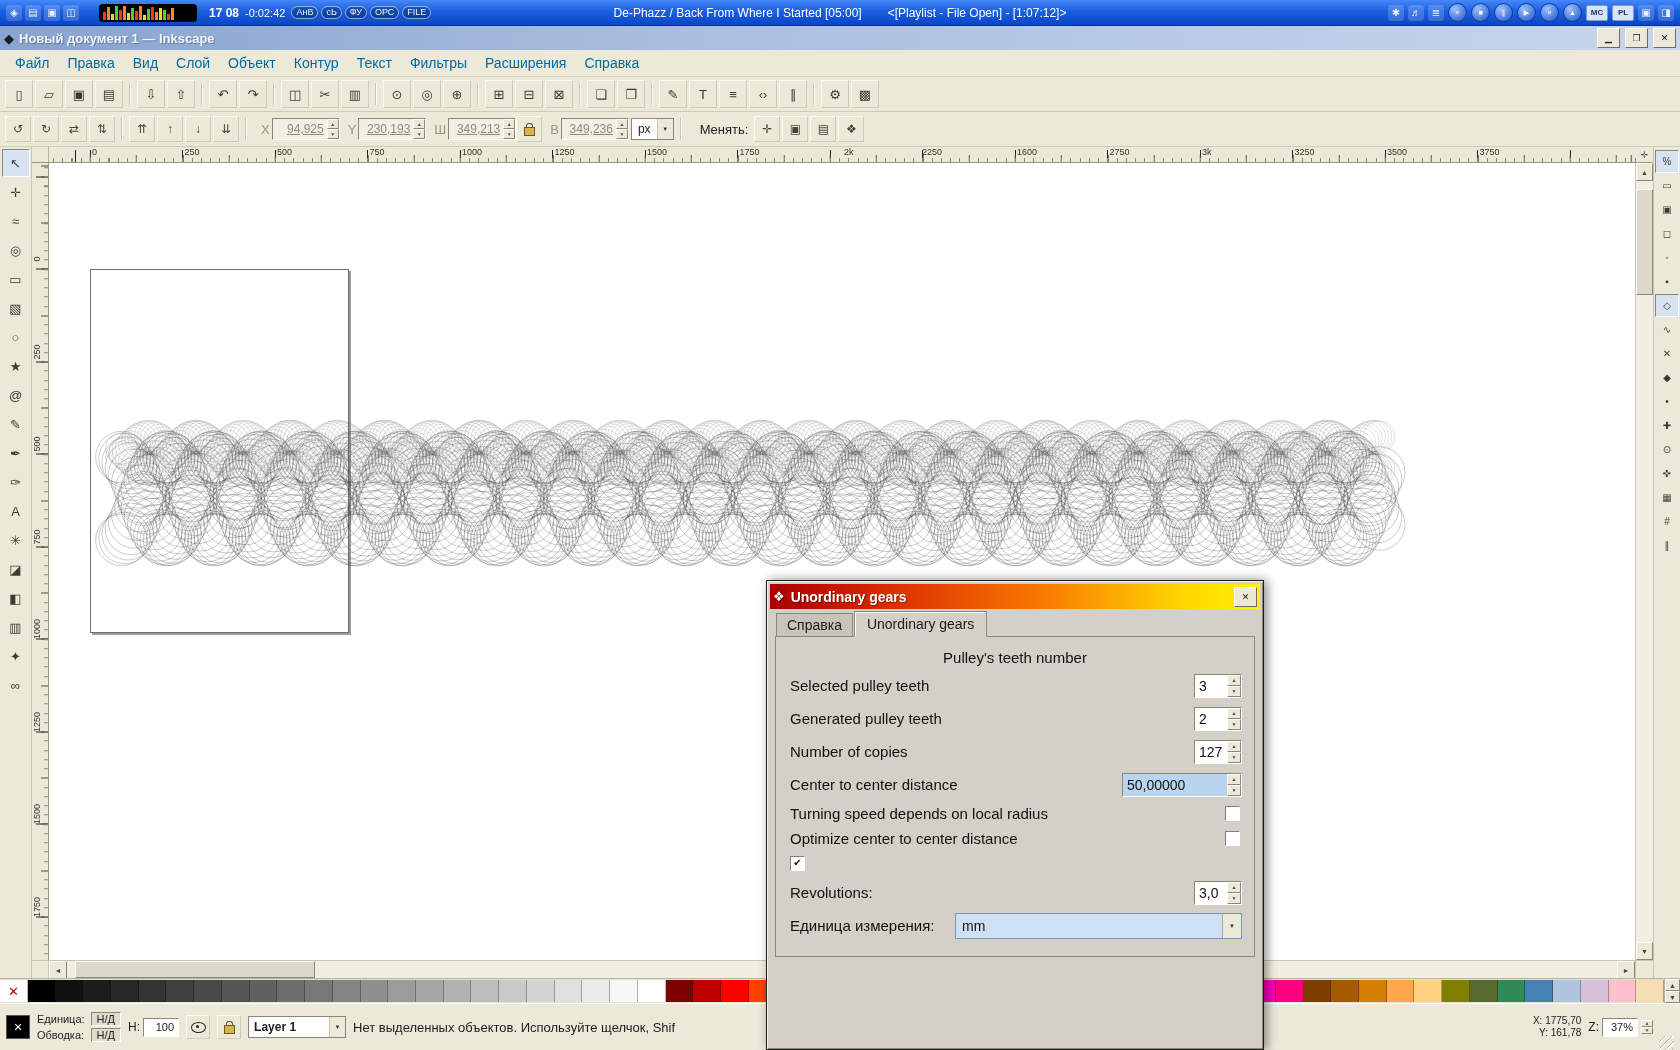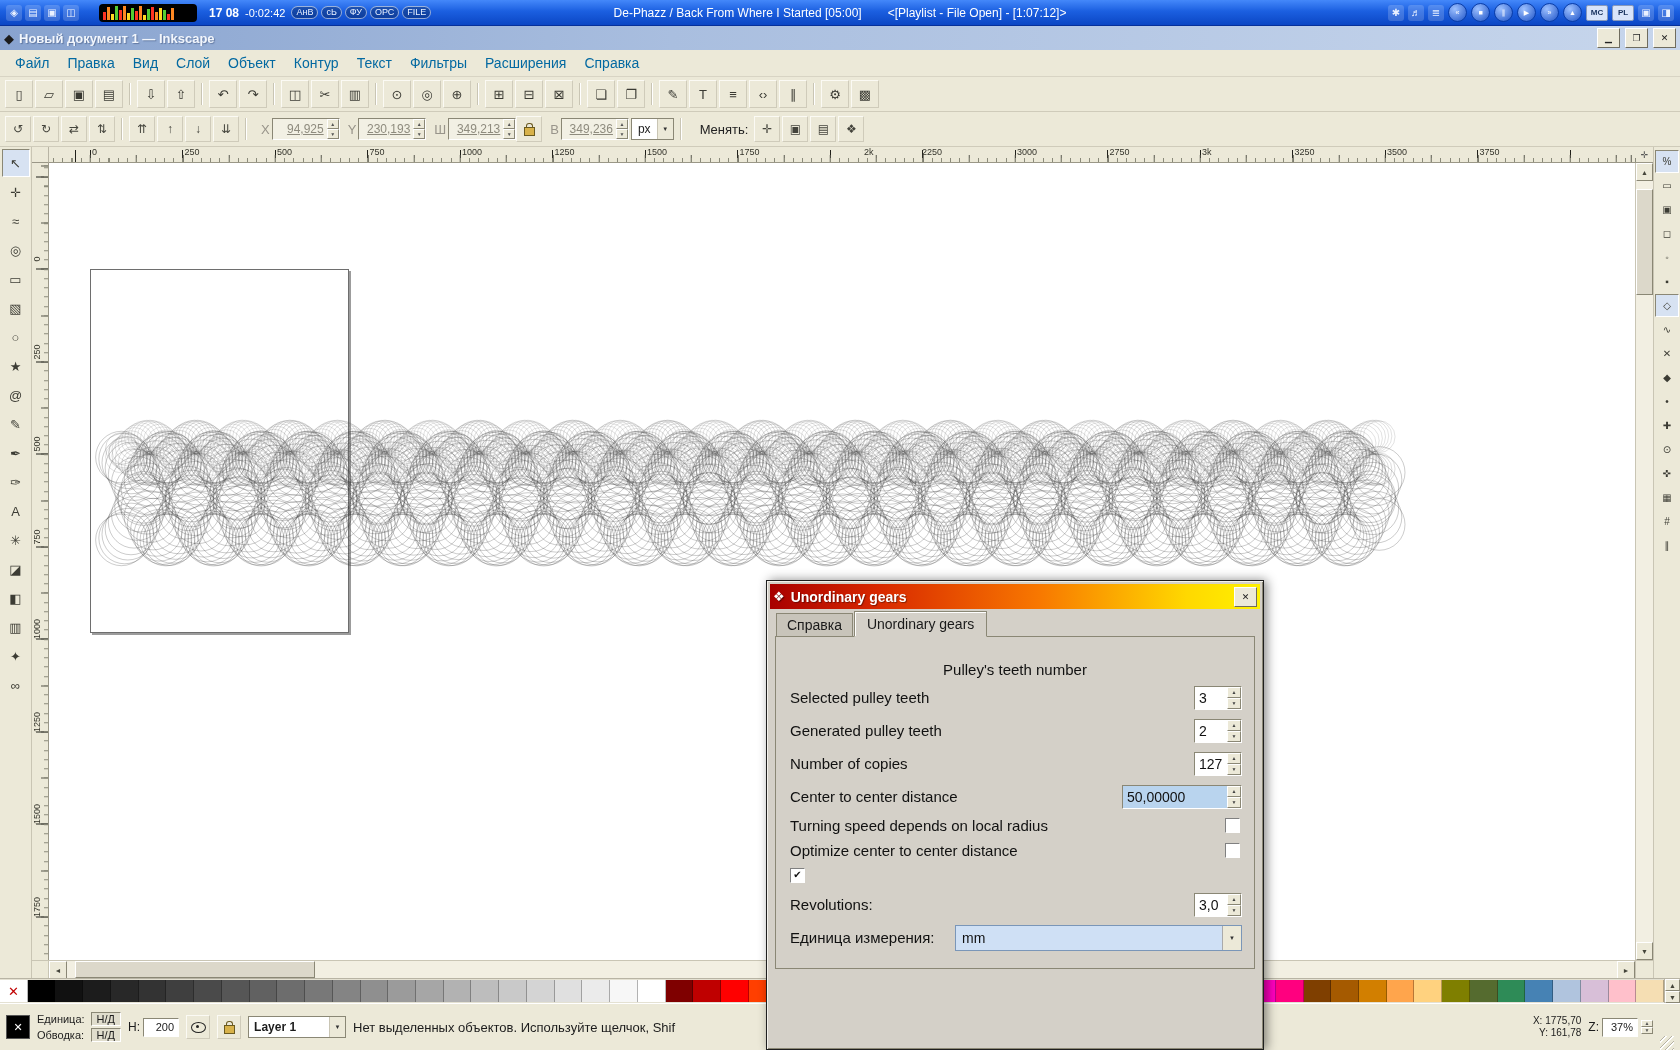--- a/index.html
+++ b/index.html
@@ -169,21 +169,21 @@
   #dialog-icon{font-size:13px;color:#fff;text-shadow:1px 1px 1px rgba(0,0,0,.5);}
   #dialog-title{flex:1;color:#fff;font-weight:bold;font-size:14px;text-shadow:1px 1px 1px rgba(0,0,0,.4);
     white-space:nowrap;}
   #dialog-tabs{display:flex;align-items:flex-end;padding:6px 6px 0;height:27px;box-sizing:border-box;}
   .tab{padding:3px 10px;font-size:14px;color:#1a1a1a;background:#c8c4ba;border:1px solid #8a8775;margin-right:1px;
     position:relative;top:1px;}
   .tab.active{background:#d4d0c8;border-bottom-color:#d4d0c8;box-shadow:inset 1px 1px 0 #fff;top:1px;
     padding:4px 12px;z-index:2;}
   #dialog-content{margin:0 5px;border:1px solid #8a8775;background:#d4d0c8;padding:4px 0 14px;position:relative;}
   #dialog-bottom{flex:1;}
-  .dlg-header{height:24px;margin-top:16px;display:flex;align-items:center;justify-content:center;font-size:15px;color:#111;}
+  .dlg-header{height:24px;margin-top:4px;display:flex;align-items:center;justify-content:center;font-size:15px;color:#111;}
   .dlg-row{display:flex;align-items:center;height:33px;padding:0 12px 0 14px;font-size:15px;color:#111;}
   .dlg-row.check{height:25px;}
   .dlg-label{flex:1;white-space:nowrap;overflow:hidden;}
   .dlg-spin{display:flex;align-items:stretch;height:22px;border:1px solid;border-color:#8a8775 #fff #fff #8a8775;
     background:#fff;}
   .dlg-spin-val{min-width:24px;padding:0 4px;font-size:14px;display:flex;align-items:center;}
   .dlg-spinners{width:14px;display:flex;flex-direction:column;}
   .dlg-spinners div{flex:1;font-size:5px;line-height:5px;display:flex;align-items:center;justify-content:center;
     background:#ece9d8;border:1px solid;border-color:#fff #8a8775 #8a8775 #fff;color:#444;}
   .dlg-check{width:13px;height:13px;border:1px solid;border-color:#808080 #fff #fff #808080;background:#fff;
@@ -407,23 +407,23 @@
         <div id="ruler-corner"></div>
         <div id="top-ruler">
             <div class="ruler-label" style="left: 43px;">0</div>
             <div class="ruler-label" style="left: 135.5px;">250</div>
             <div class="ruler-label" style="left: 228px;">500</div>
             <div class="ruler-label" style="left: 320.5px;">750</div>
             <div class="ruler-label" style="left: 413px;">1000</div>
             <div class="ruler-label" style="left: 505.5px;">1250</div>
             <div class="ruler-label" style="left: 598px;">1500</div>
             <div class="ruler-label" style="left: 690.5px;">1750</div>
-            <div class="ruler-label" style="left: 815px;">2k</div>
+            <div class="ruler-label" style="left: 795px;">2k</div>
             <div class="ruler-label" style="left: 873px;">2250</div>
-            <div class="ruler-label" style="left: 968px;">3000</div>
+            <div class="ruler-label" style="left: 968px;">1600</div>
             <div class="ruler-label" style="left: 1060.5px;">2750</div>
             <div class="ruler-label" style="left: 1153px;">3k</div>
             <div class="ruler-label" style="left: 1245.5px;">3250</div>
             <div class="ruler-label" style="left: 1338px;">3500</div>
             <div class="ruler-label" style="left: 1430.5px;">3750</div>
           </div>
         <div id="ruler-corner-right">✛</div>
       </div>
       <div id="canvas-row">
         <div id="left-ruler">
@@ -2144,21 +2144,21 @@
     <div id="fs-swatch">✕</div>
     <div id="fill-stroke">
       <span>Единица:</span>
       <span class="fs-val">Н/Д</span>
       <span>Обводка:</span>
       <span class="fs-val">Н/Д</span>
     </div>
     <div id="opacity-block">
       <span>Н:</span>
       <div class="mini-sunken">
-          <span>200</span>
+          <span>100</span>
         </div>
     </div>
     <div class="sb-btn">
       <span class="eye-css"></span>
     </div>
     <div class="sb-btn">
       <span class="lock-css"></span>
     </div>
     <div id="layer-combo">
       <span id="layer-name">Layer 1</span>

